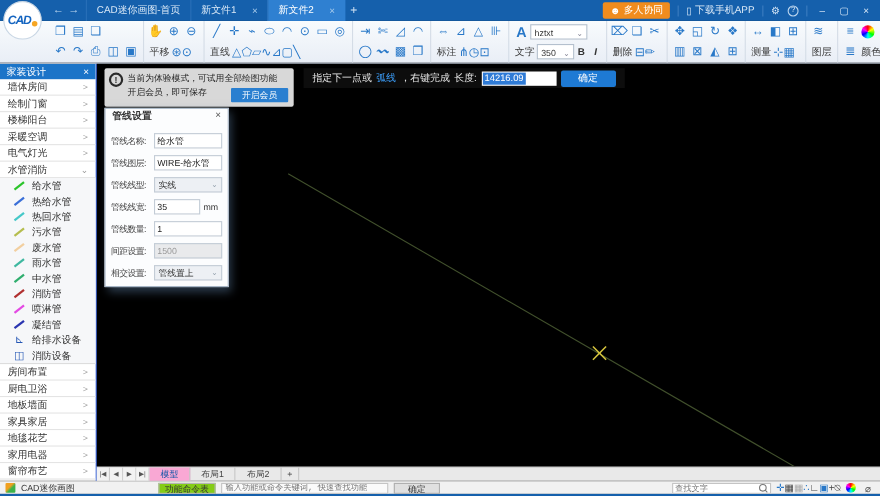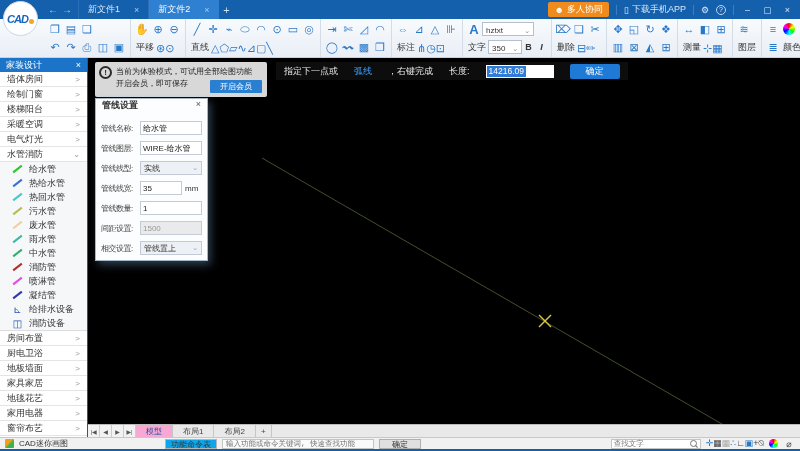--- a/index.html
+++ b/index.html
@@ -46,21 +46,21 @@
 .pipe-line{width:11px;height:2px;transform:rotate(-38deg);flex:none}
 .dev-glyph{width:11px;text-align:center;font-size:10px;color:#2456b4;flex:none}
 
 .canvascol{flex:1;display:flex;flex-direction:column;min-width:0}
 .canvas{position:relative;height:366px;background:#000;overflow:hidden}
 .canvas svg{position:absolute;left:0;top:0}
 .banner{position:absolute;left:7px;top:4px;width:172px;height:35px;background:#d8d8d8;border-radius:2px;display:flex;padding:4px 4px 0 4px;gap:4px}
 .b-icon{width:13px;height:13px;border:2px solid #2a2a2a;border-radius:50%;text-align:center;font-size:8px;line-height:9px;color:#2a2a2a;font-weight:bold;flex:none}
 .b-text{font-size:8px;color:#1e1e1e;line-height:1.5;white-space:nowrap}
 .b-btn{position:absolute;right:5px;bottom:4px;background:#2a7fd0;color:#fff;font-size:8px;padding:1px 10px;border-radius:1px}
-.prompt{position:absolute;left:188px;top:4px;height:18px;display:flex;align-items:center;gap:16px;background:#0d0d0d;color:#e8e8e8;font-size:9px;padding:0 8px;white-space:nowrap}
+.prompt{position:absolute;left:188px;top:4px;height:18px;display:flex;align-items:center;gap:4px;background:#0d0d0d;color:#e8e8e8;font-size:9px;padding:0 8px;white-space:nowrap}
 .p-link{color:#3da1ff}
 .len-input{width:68px;height:13px;background:#fff;display:flex;align-items:center;padding-left:1px}
 .len-sel{background:#2f7bd6;color:#fff;font-size:8.5px;padding:0 2px;line-height:11px}
 .p-btn{background:#1e7ad4;color:#fff;padding:1px 16px;border-radius:2px;font-size:9px}
 
 .dialog{position:absolute;left:7px;top:40px;width:113px;background:#fcfdfe;border:1px solid #a7b6c6;box-shadow:3px 4px 8px rgba(80,110,140,.55);padding-bottom:5px}
 .dlg-title{height:16px;display:flex;align-items:flex-start;justify-content:space-between;padding:0 6px;font-size:9px;font-weight:bold;color:#333}
 .dlg-x{color:#555;font-weight:normal}
 .dlg-row{display:flex;align-items:center;padding:0 5px;margin-top:6px}
 .dlg-label{font-size:8px;color:#444;width:39px;flex:none;letter-spacing:-0.5px}
@@ -73,21 +73,21 @@
 .unit{font-size:8px;color:#333;margin-left:3px}
 
 .tabrow{height:13px;background:#e9e9e9;border-top:1px solid #bbb;display:flex;align-items:stretch;font-size:8px;color:#444}
 .nav-btn{width:12px;border-right:1px solid #ccc;display:flex;align-items:center;justify-content:center;font-size:6px;color:#555;background:#f2f2f2}
 .ltab{padding:0 10px;display:flex;align-items:center;border-right:1px solid #c6c6c6}
 .ltab.active{background:#f9a8d4;color:#1256a8}
 .ltab-add{width:16px;display:flex;align-items:center;justify-content:center;border-right:1px solid #c6c6c6}
 
 .statusbar{height:12px;background:#f1f1f1;border-top:1px solid #c8c8c8;display:flex;align-items:center;font-size:8px;color:#333;padding:0 5px;gap:5px;white-space:nowrap}
 .sb-logo{width:9px;height:9px;background:linear-gradient(135deg,#f0a020 40%,#3cb24a 60%);border-radius:1px;flex:none}
-.cmd-btn{background:#0ea5e9;border:1px solid #b5b5b5;padding:0 5px;height:10px;line-height:9px;margin-left:92px}
+.cmd-btn{background:#84cc16;border:1px solid #b5b5b5;padding:0 5px;height:10px;line-height:9px;margin-left:71px}
 .cmd-input{width:152px;height:10px;border:1px solid #c4c4c4;background:#fafafa;font-size:7.5px;padding:0 3px;font-family:Liberation Mono, monospace}
 .ok-chip{background:#e0e0e0;border:1px solid #b0b0b0;padding:0 12px;height:10px;line-height:9px}
 .search-box{margin-left:auto;width:90px;height:10px;border:1px solid #c4c4c4;background:#fff;display:flex;align-items:center;padding:0 2px}
 .search-box input{border:0;outline:0;flex:1;font-size:7.5px;min-width:0;font-family:"Liberation Sans",sans-serif;background:transparent}
 .mag{position:relative;width:8px;height:8px;flex:none}
 .mag::before{content:"";position:absolute;width:5px;height:5px;border:1px solid #777;border-radius:50%;left:0;top:0}
 .mag::after{content:"";position:absolute;width:3px;height:1px;background:#777;transform:rotate(45deg);right:0;bottom:1px}
 .sicon{width:12px;text-align:center;font-size:9px}
 .swheel{width:9px;height:9px;border-radius:50%;background:conic-gradient(#f00,#ff0,#0f0,#0ff,#00f,#f0f,#f00)}
 .bluestrip{height:2px;background:#1560ac}
@@ -96,20 +96,23 @@
 <body>
 
 <div class="titlebar">
   <div class="logo">
     <span class="logo-txt">CAD</span>
     <span class="logo-dot"></span>
   </div>
   <span class="navarr tb-sp">←</span>
   <span class="navarr">→</span>
   <div class="tabs">
+    <div class="tab">
+      <span>CAD迷你画图-首页</span>
+    </div>
     <div class="tab">
       <span>新文件1</span>
       <span class="tclose">×</span>
     </div>
     <div class="tab active">
       <span>新文件2</span>
       <span class="tclose">×</span>
     </div>
   </div>
   <span class="newtab">+</span>

